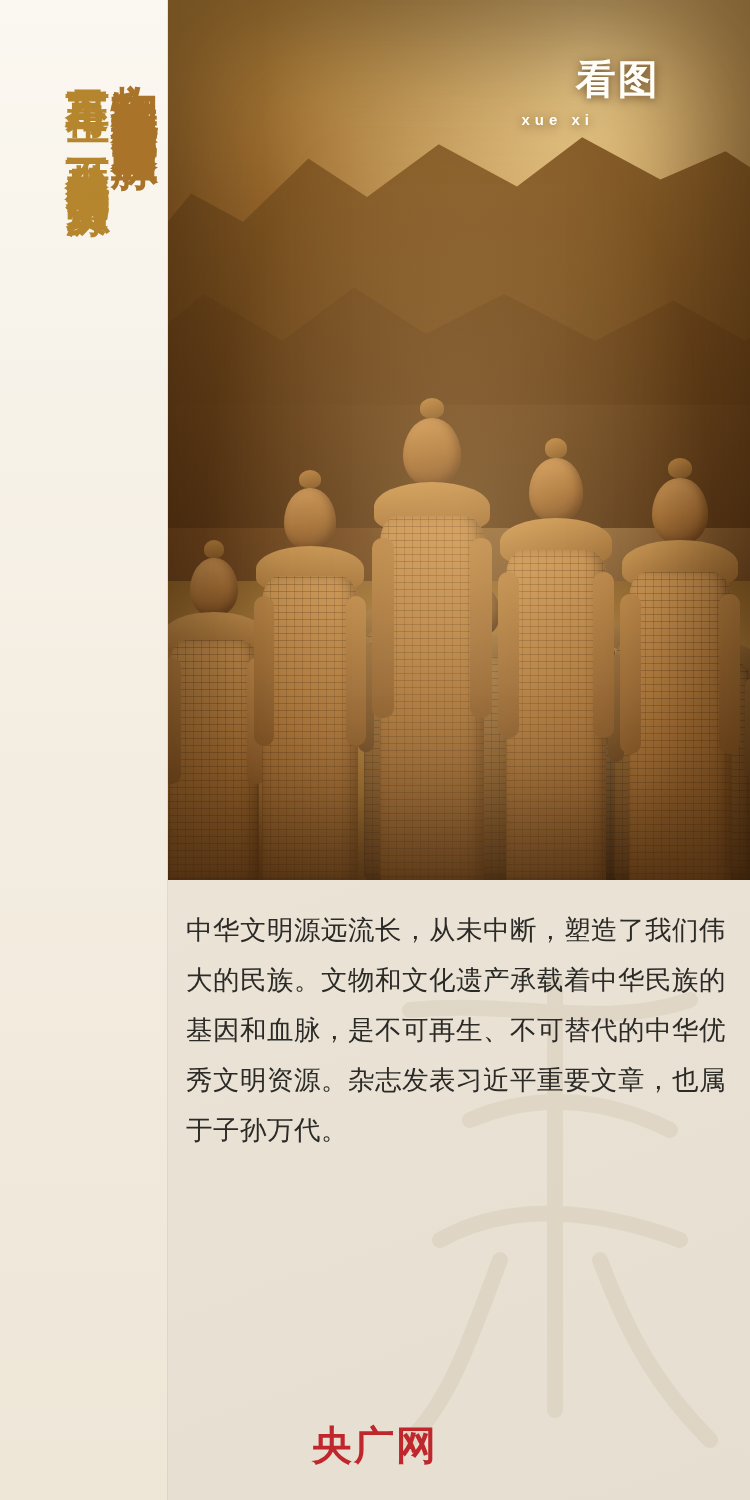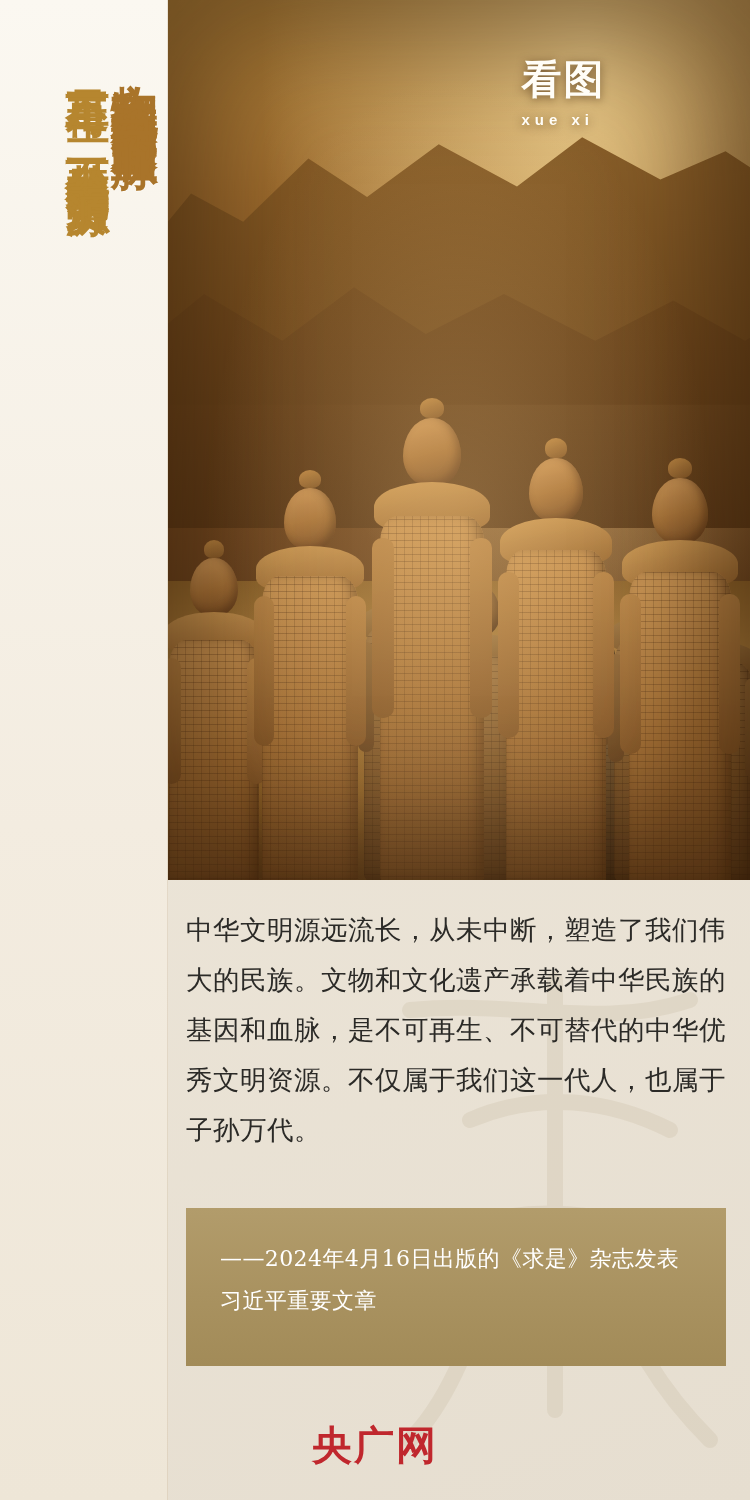--- a/index.html
+++ b/index.html
@@ -232,21 +232,21 @@
     position: absolute;
     right: 36px;
     top: 52px;
     text-align: right;
     color: #fffdf7;
     text-shadow: 0 2px 10px rgba(60,32,8,0.6);
   }
   .brand-row {
     display: flex;
     align-items: baseline;
-    justify-content: space-between;
+    justify-content: center;
     gap: 16px;
   }
   .brand-kan {
     font-family: "DejaVu Serif", serif;
     font-weight: bold;
     font-size: 40px;
     letter-spacing: 2px;
   }
   .brand-xue {
     font-family: "DejaVu Serif", serif;
@@ -413,21 +413,20 @@
     <div class="vignette"></div>
 
     <div class="brand">
       <div class="brand-row">
         <span class="brand-kan">看图</span>
       </div>
       <div class="brand-pinyin">xue xi</div>
     </div>
   </div>
 
-  <div class="body-copy">中华文明源远流长，从未中断，塑造了我们伟大的民族。文物和文化遗产承载着中华民族的基因和血脉，是不可再生、不可替代的中华优秀文明资源。不仅属于我们这一代人，也属于子孙万代。</div>
-
-  <div class="source-box">——2024年4月16日出版的《求是》杂志发表习近平重要文章</div>
+  <div class="body-copy">中华文明源远流长，从未中断，塑造了我们伟大的民族。文物和文化遗产承载着中华民族的基因和血脉，是不可再生、不可替代的中华优秀文明资源。杂志发表习近平重要文章，也属于子孙万代。</div>
+
 
   <div class="logo">
     <span class="logo-text">央广网</span>
   </div>
 
 </div>
 
 </body></html>

